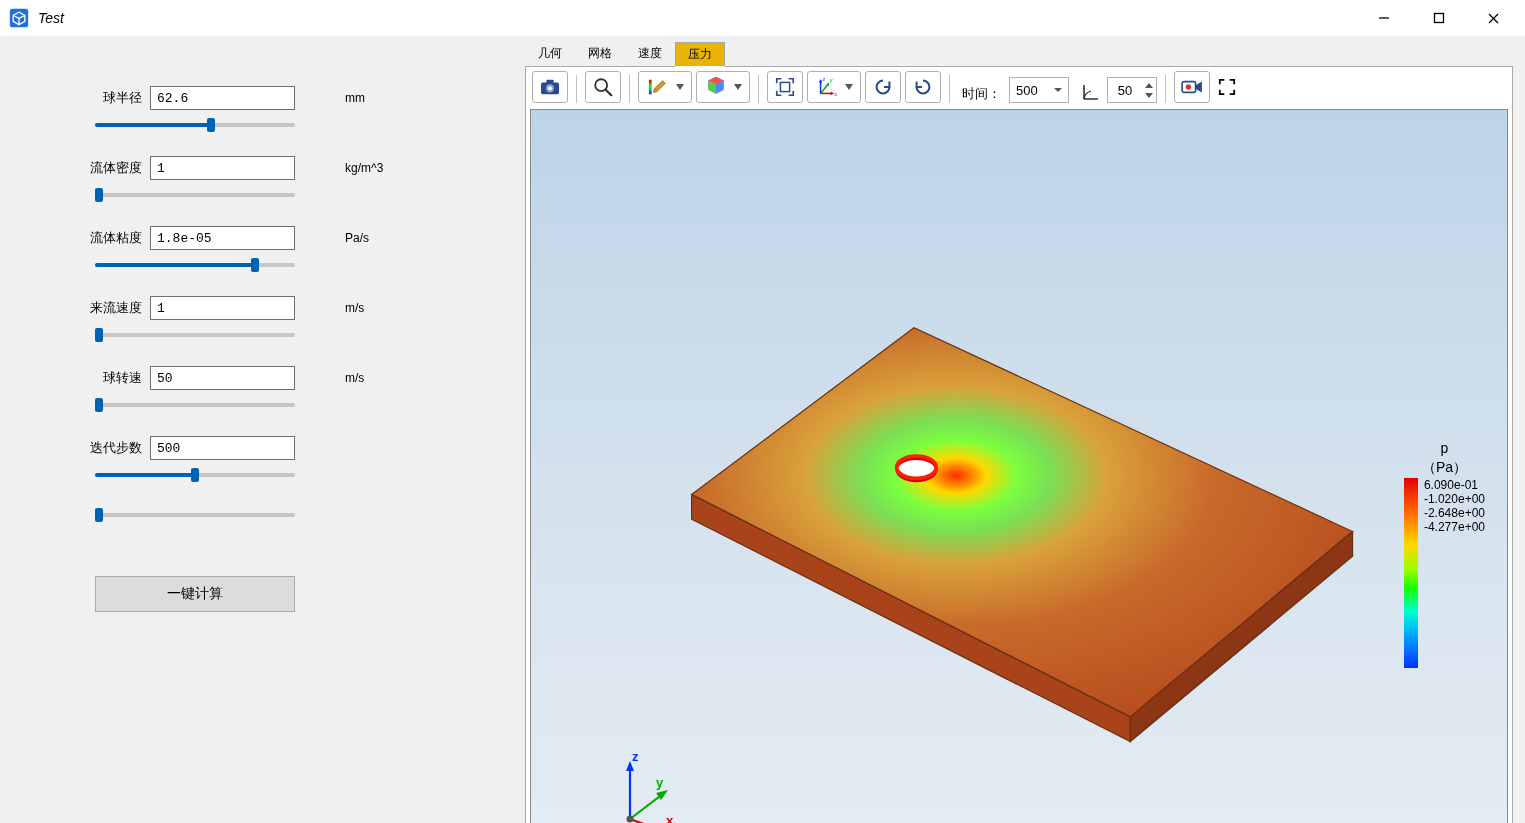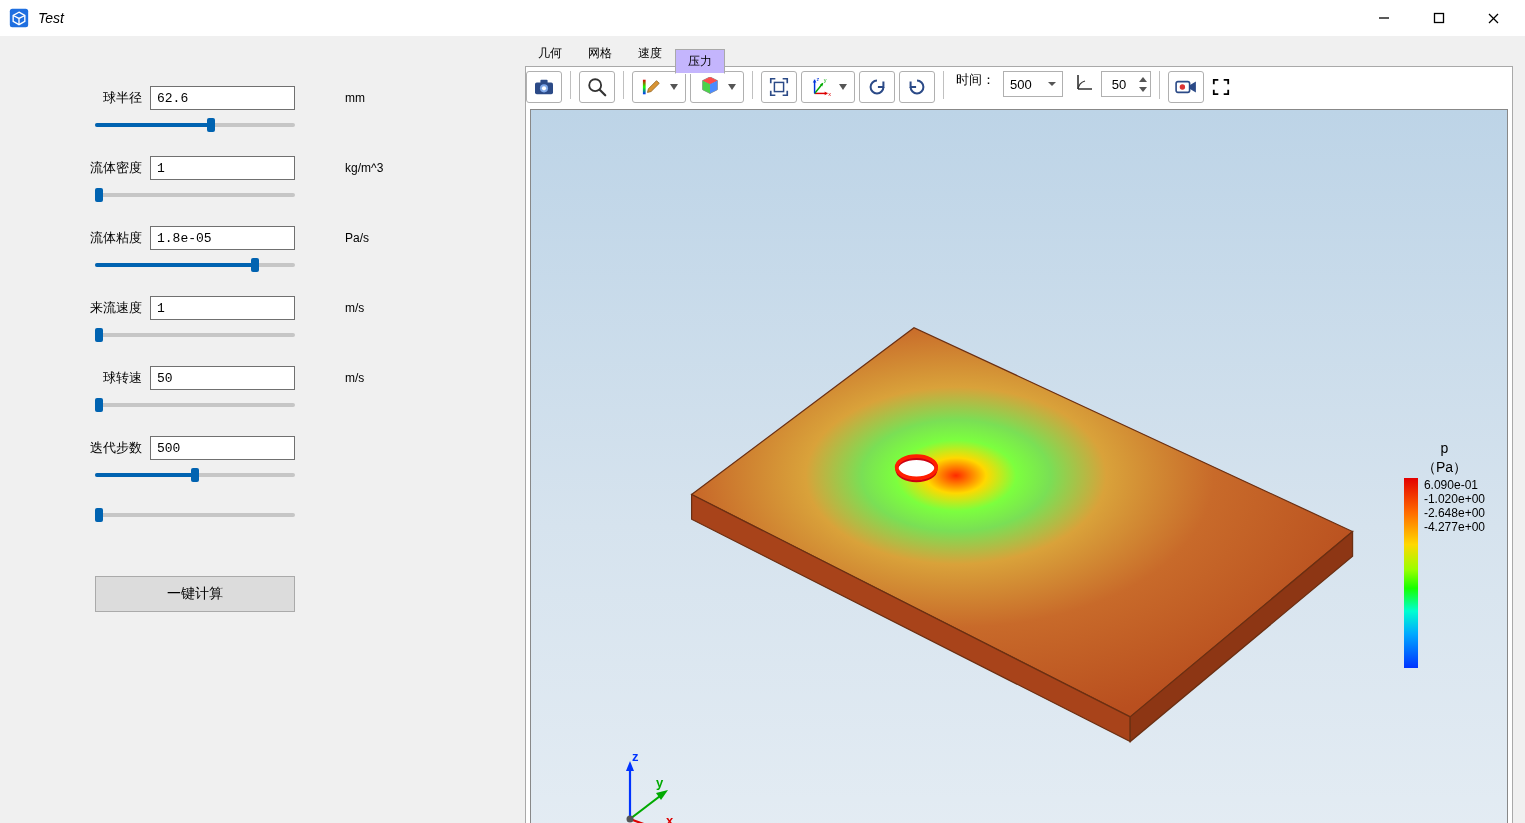--- a/index.html
+++ b/index.html
@@ -124,39 +124,39 @@
     z-index: 2;
   }
   .tab {
     padding: 3px 12px;
     font-size: 12px;
     cursor: pointer;
     border: 1px solid transparent;
     background: transparent;
   }
   .tab.active {
-    background: #c4b5fd;
+    background: #eab308;
     border: 1px solid #a9a9a9;
     border-bottom: 1px solid #fff;
     position: relative;
-    top: 8px;
+    top: 1px;
   }
   .viewer-body {
     border: 1px solid #a9a9a9;
     background: #fff;
     flex: 1;
     display: flex;
     flex-direction: column;
     position: relative;
   }
   .toolbar {
     height: 40px;
     display: flex;
-    align-items: flex-start;
-    padding: 4px 0;
+    align-items: flex-end;
+    padding: 4px 6px;
     gap: 4px;
     background:#fff;
   }
   .tbtn {
     width: 36px; height: 32px;
     border: 1px solid #b0b0b0;
     border-radius: 3px;
     background: #fff;
     display: flex;
     align-items: center;

